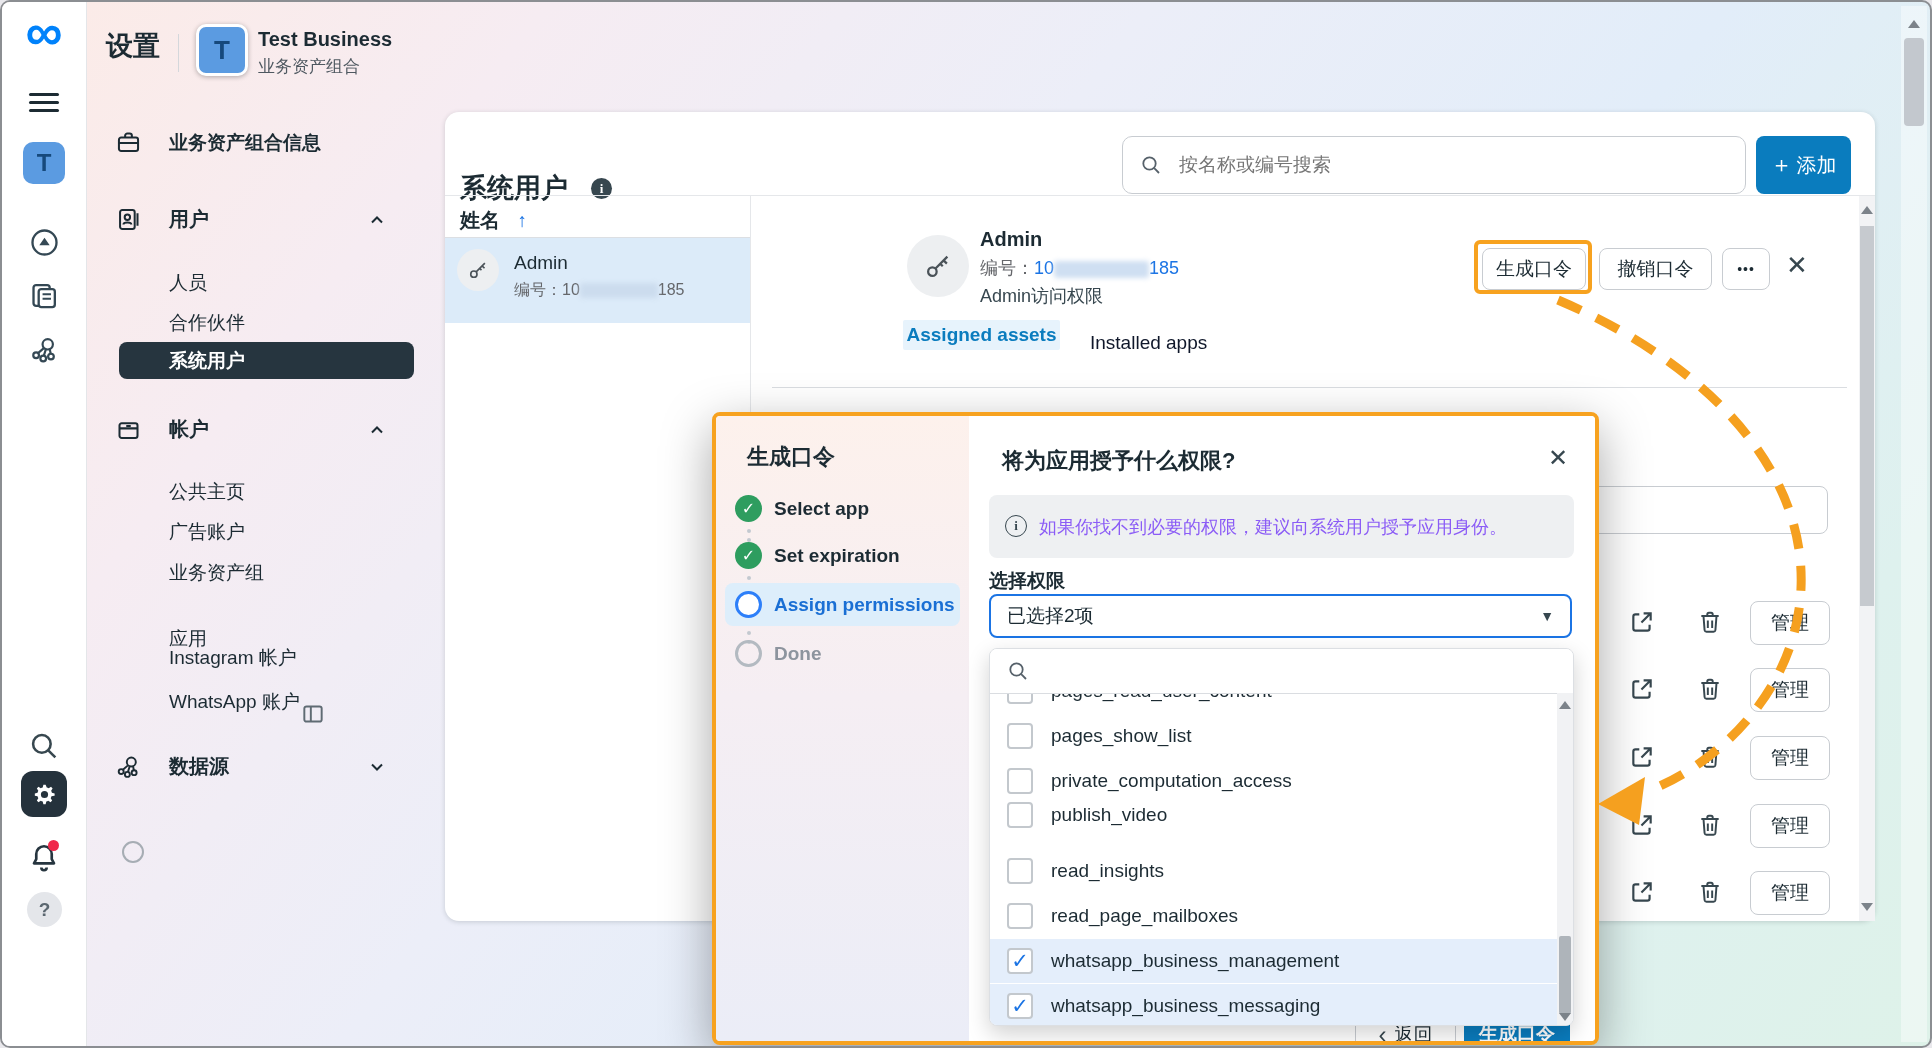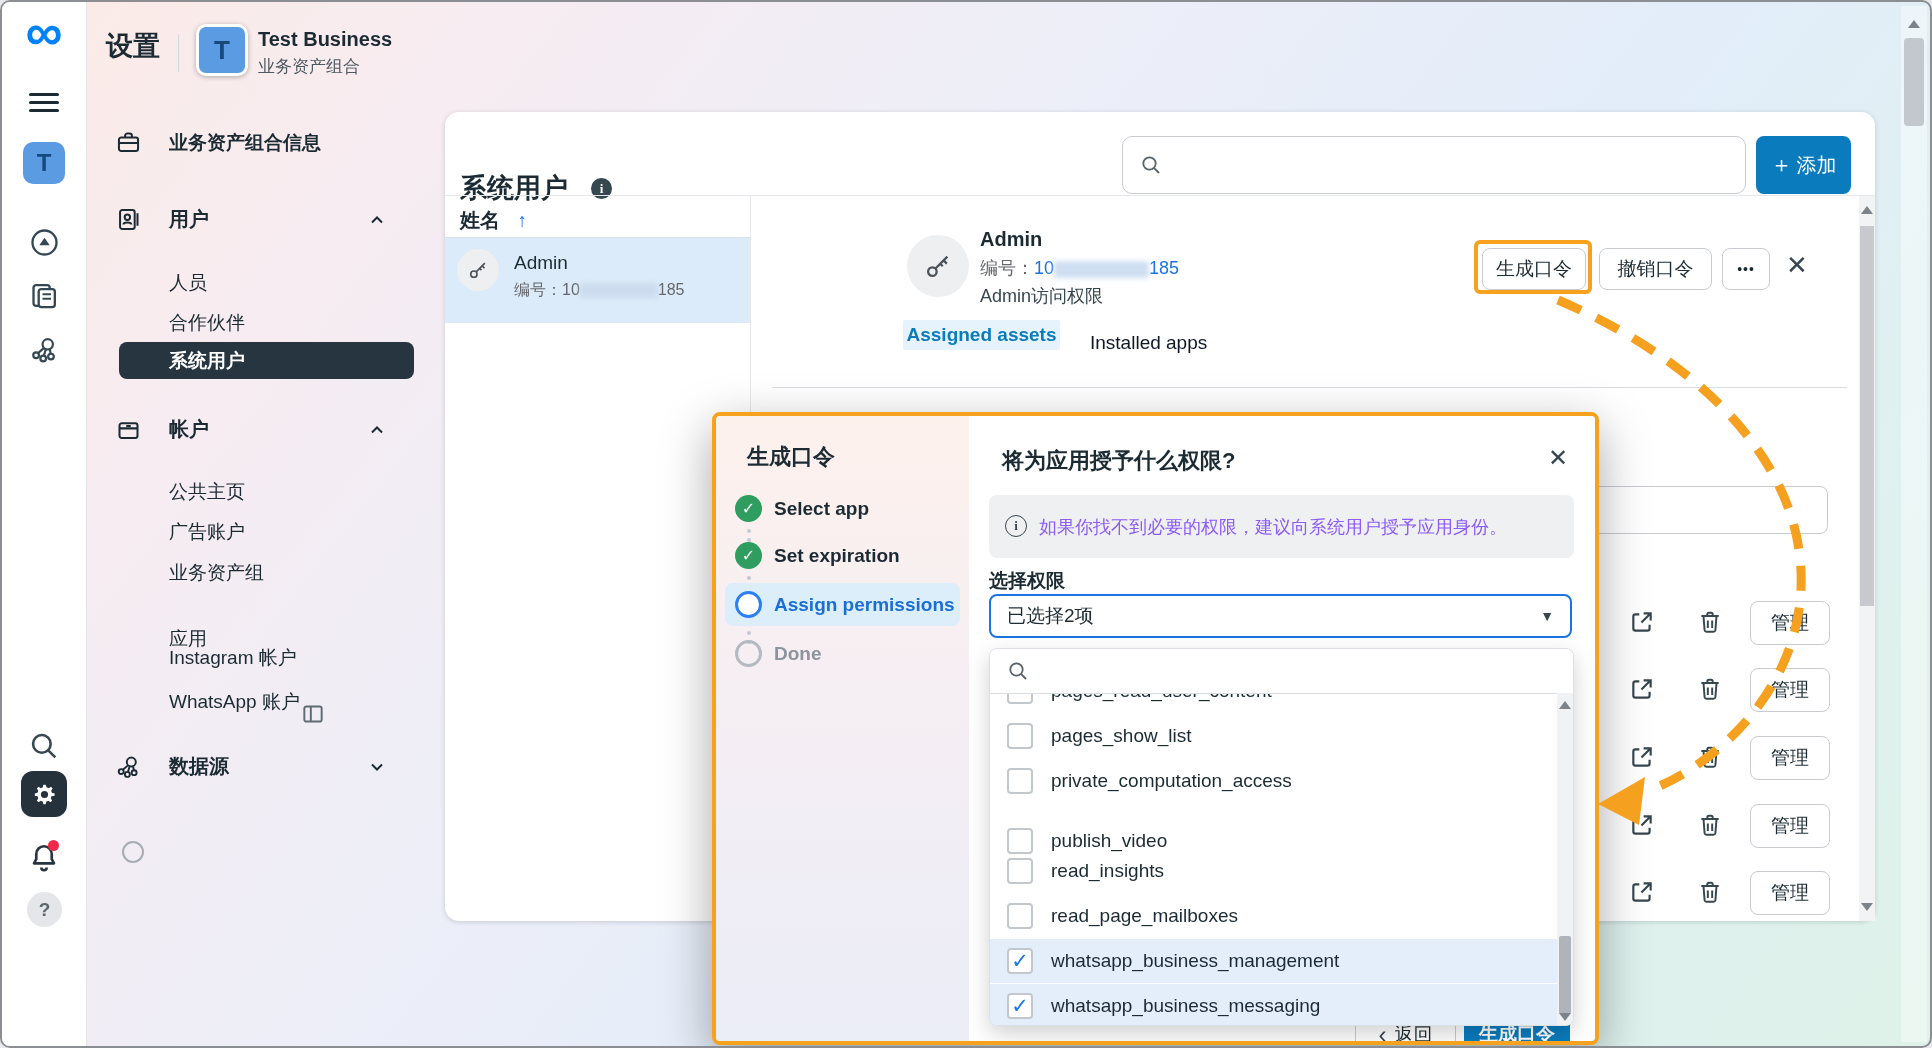--- a/index.html
+++ b/index.html
@@ -193,20 +193,21 @@
           <span>i</span>
         </div>
 
     <div class="abs" style="left:677px;top:24px;width:624px;height:58px;box-sizing:border-box;border:1.5px solid #c8ccd1;border-radius:10px;background:#fff;display:flex;align-items:center;">
       <span style="margin-left:16px;">
             <svg width="24" height="24" viewBox="0 0 24 24" fill="none" stroke="#56616a" stroke-width="1.8">
               <circle cx="10.5" cy="10.5" r="6.2"></circle>
               <path d="M15.2 15.2L20 20"></path>
             </svg>
           </span>
+      <input style="border: none; flex: 1 1 0%; margin: 0px 14px; font-size: 19px; color: rgb(28, 43, 51); font-family: inherit; background: transparent;" placeholder="按名称或编号搜索">
     </div>
     <div class="abs btn-blue" style="left:1311px;top:24px;width:95px;height:58px;font-size:20px;">
       <span style="font-size:22px;margin-right:4px;">＋</span>
           <span>添加</span>
     </div>
 
     <div class="abs" style="left:0;top:83px;width:100%;height:1px;background:#e5e7ea;"></div>
     <div class="abs" style="left:305px;top:83px;width:1px;height:726px;background:#e5e7ea;"></div>
 
     <div class="abs" style="left:15px;top:95px;font-size:20px;font-weight:bold;color:#1c2b33;">
@@ -403,21 +404,21 @@
         </div>
 
         <div class="perm-row" style="top:65px;">
           <div class="cb"></div>
           <span class="perm-label">pages_show_list</span>
         </div>
         <div class="perm-row" style="top:110px;">
           <div class="cb"></div>
           <span class="perm-label">private_computation_access</span>
         </div>
-        <div class="perm-row" style="top:170px;">
+        <div class="perm-row" style="top:144px;">
           <div class="cb"></div>
           <span class="perm-label">publish_video</span>
         </div>
         <div class="perm-row" style="top:200px;">
           <div class="cb"></div>
           <span class="perm-label">read_insights</span>
         </div>
         <div class="perm-row" style="top:245px;">
           <div class="cb"></div>
           <span class="perm-label">read_page_mailboxes</span>

